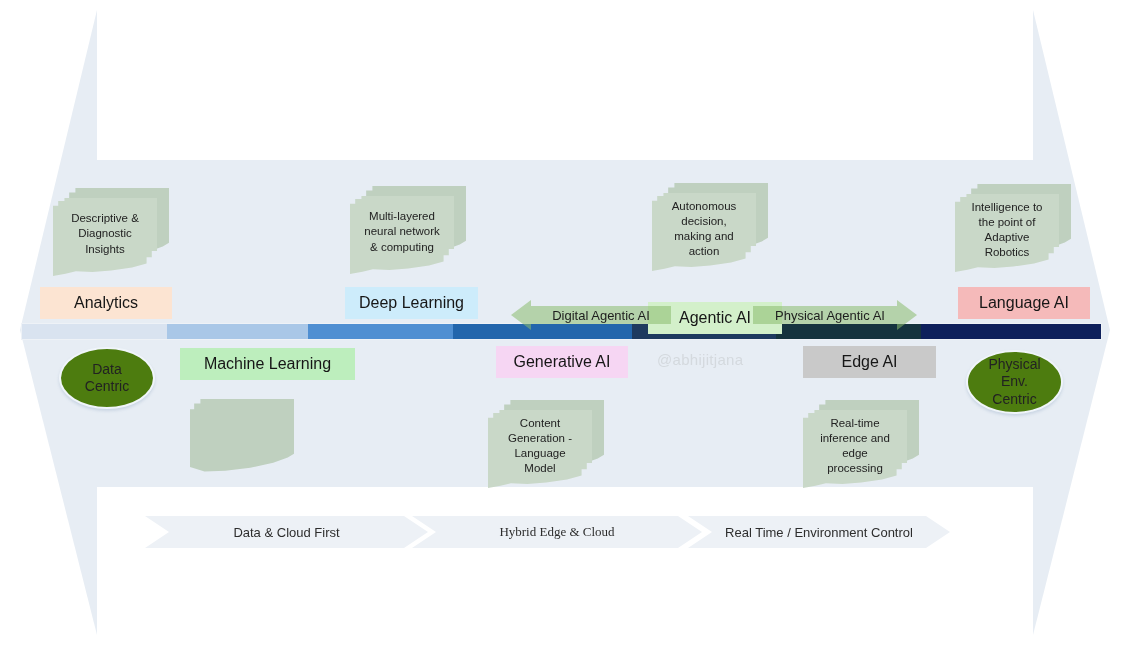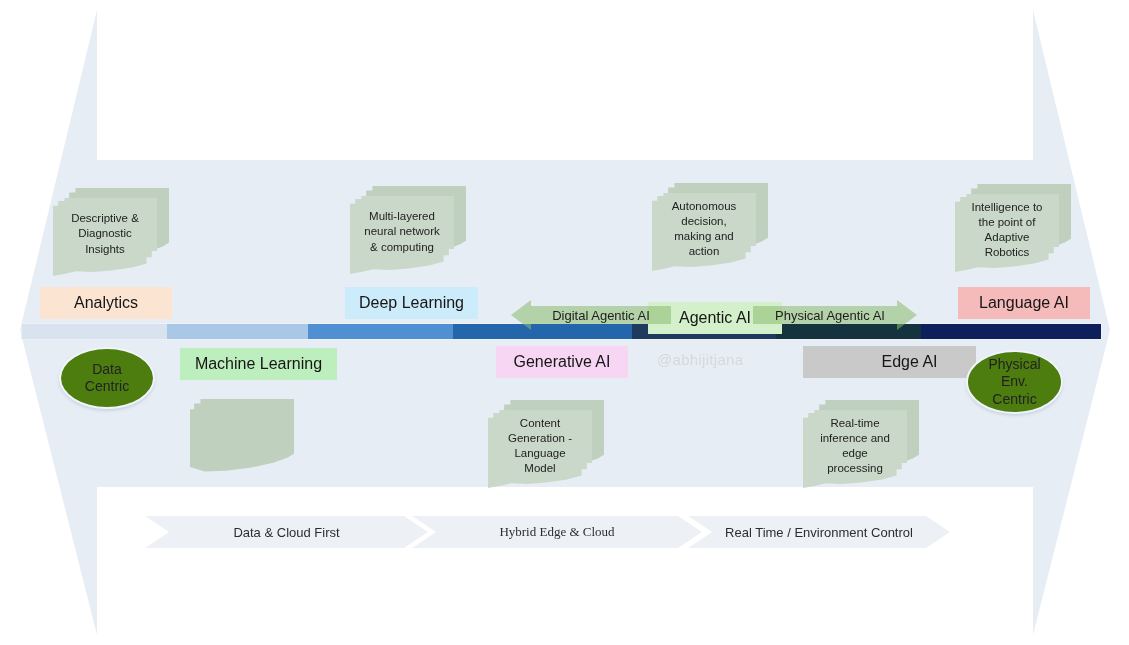--- a/index.html
+++ b/index.html
@@ -118,23 +118,23 @@
 inference and
 edge
 processing</div>
   </div>
 
   <div class="stage-label" style="left: 40px; top: 287px; width: 132px; background: rgb(252, 228, 210);">Analytics</div>
   <div class="stage-label" style="left: 345px; top: 287px; width: 133px; background: rgb(205, 236, 251);">Deep Learning</div>
   <div class="stage-label" style="left: 648px; top: 286px; width: 134px; background: rgb(211, 240, 202); margin-top: 16px;">Agentic AI</div>
   <div class="stage-label" style="left: 958px; top: 287px; width: 132px; background: rgb(245, 186, 186);">Language AI</div>
 
-  <div class="stage-label" style="left: 180px; top: 348px; width: 157px; background: rgb(189, 238, 189);">Machine Learning</div>
+  <div class="stage-label" style="left: 180px; top: 348px; width: 175px; background: rgb(189, 238, 189);">Machine Learning</div>
   <div class="stage-label" style="left: 496px; top: 346px; width: 132px; background: rgb(246, 214, 243);">Generative AI</div>
-  <div class="stage-label" style="left: 803px; top: 346px; width: 133px; background: rgb(201, 201, 201); padding-left: 40px;">Edge AI</div>
+  <div class="stage-label" style="left: 803px; top: 346px; width: 133px; background: rgb(201, 201, 201);">Edge AI</div>
 
   <div class="arrow arrow-left" style="background: rgba(139, 188, 110, 0.55);">
     <span>Digital Agentic AI</span>
   </div>
   <div class="arrow arrow-right" style="background: rgba(139, 188, 110, 0.55);">
     <span>Physical Agentic AI</span>
   </div>
 
   <div class="timeline">
     <div class="seg" style="width: 145px; background: rgb(217, 227, 240);"></div>

